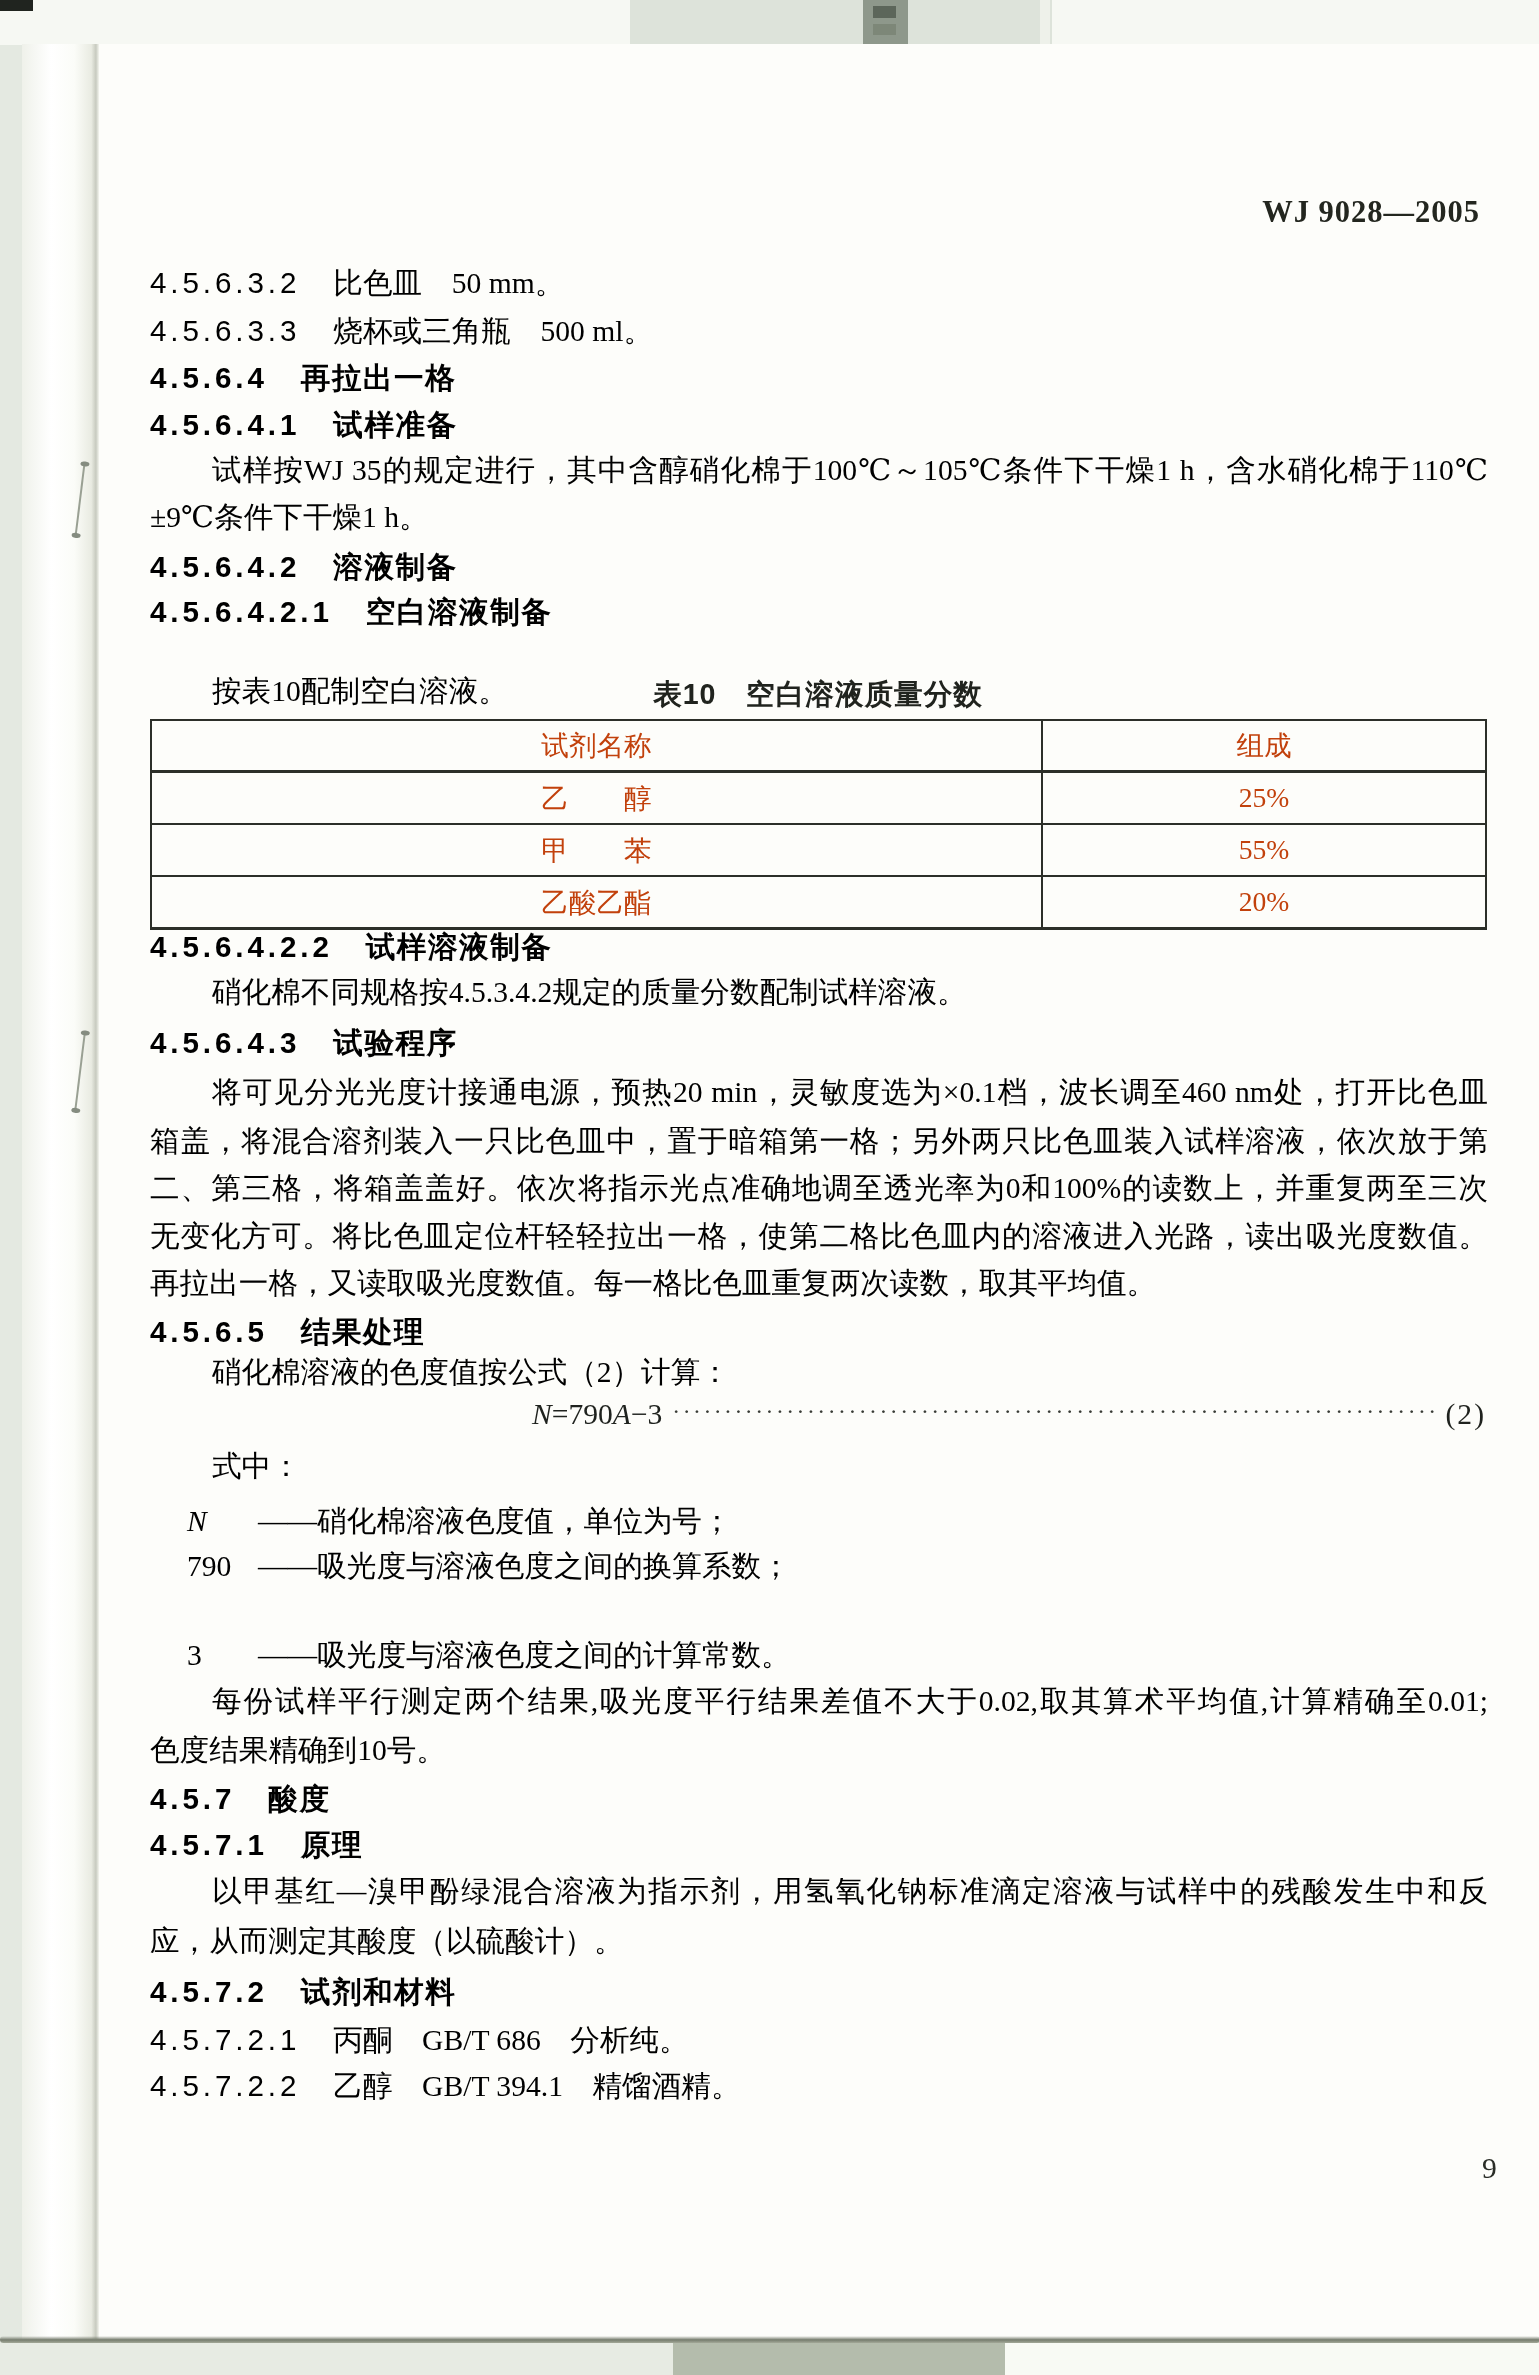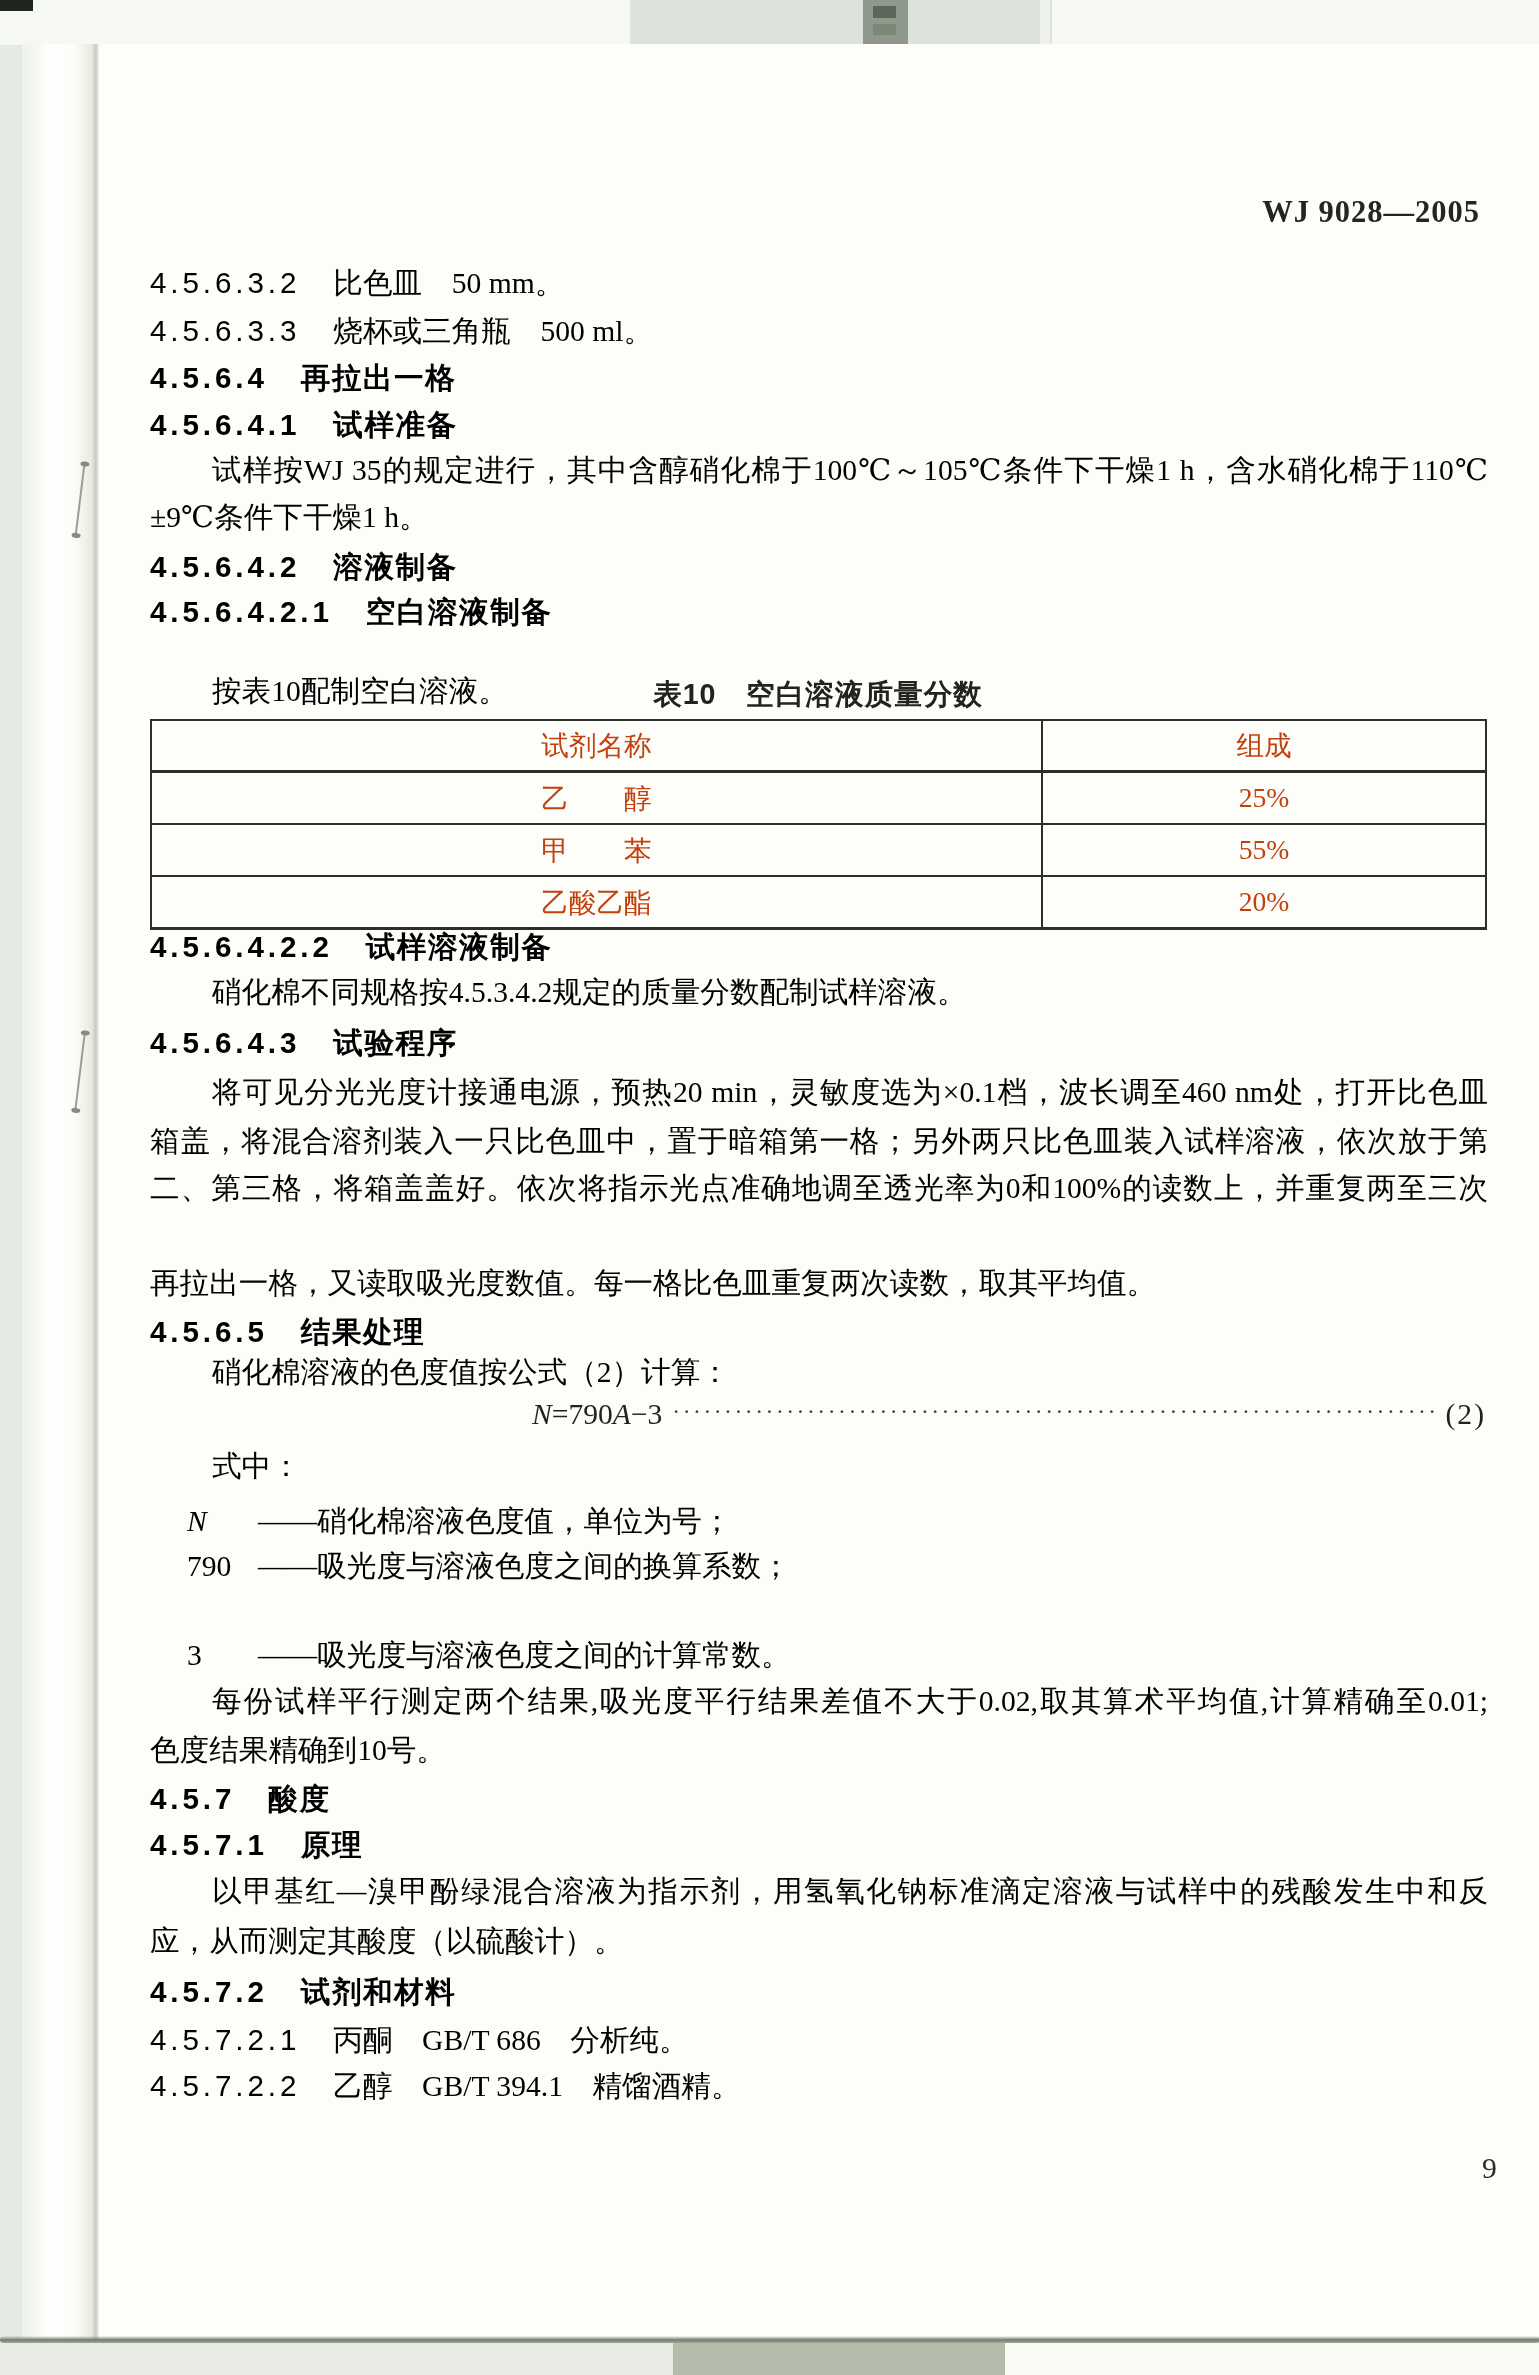--- a/index.html
+++ b/index.html
@@ -190,20 +190,21 @@
     <div class="line heading" style="top:927px;">
       <span class="num">4.5.6.4.2.2</span><span>试样溶液制备</span>
     </div>
     <div class="line indent" style="top:973px;">硝化棉不同规格按4.5.3.4.2规定的质量分数配制试样溶液。</div>
     <div class="line heading" style="top:1023px;">
       <span class="num">4.5.6.4.3</span><span>试验程序</span>
     </div>
     <div class="line fill indent" style="top:1073px;">将可见分光光度计接通电源，预热20 min，灵敏度选为×0.1档，波长调至460 nm处，打开比色皿</div>
     <div class="line fill" style="top:1122px;">箱盖，将混合溶剂装入一只比色皿中，置于暗箱第一格；另外两只比色皿装入试样溶液，依次放于第</div>
     <div class="line fill" style="top:1169px;">二、第三格，将箱盖盖好。依次将指示光点准确地调至透光率为0和100%的读数上，并重复两至三次</div>
+    <div class="line fill" style="top:1217px;">无变化方可。将比色皿定位杆轻轻拉出一格，使第二格比色皿内的溶液进入光路，读出吸光度数值。</div>
     <div class="line" style="top:1264px;">再拉出一格，又读取吸光度数值。每一格比色皿重复两次读数，取其平均值。</div>
     <div class="line heading" style="top:1312px;">
       <span class="num">4.5.6.5</span><span>结果处理</span>
     </div>
     <div class="line indent" style="top:1353px;">硝化棉溶液的色度值按公式（2）计算：</div>
 
     <div class="formula">
       <span class="f-var">N</span>
         <span>=790</span>
         <span class="f-var">A</span>

